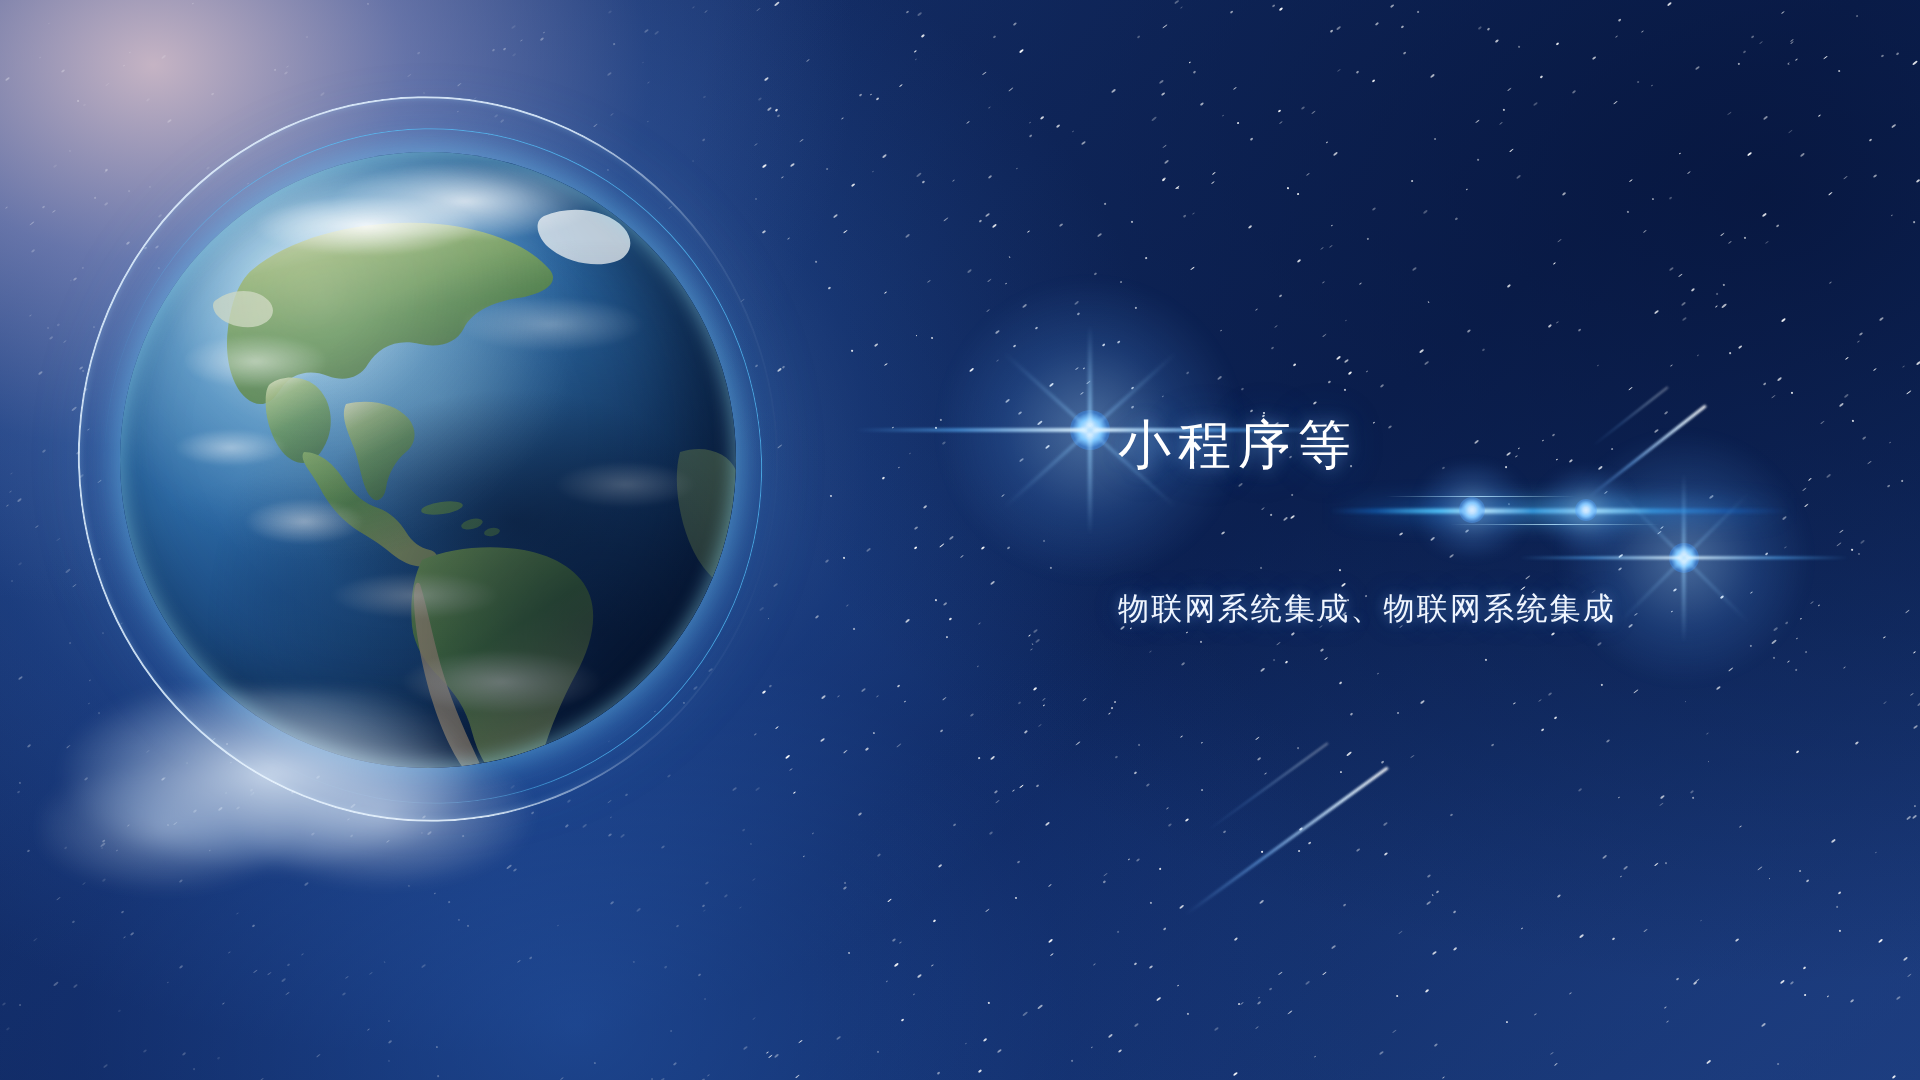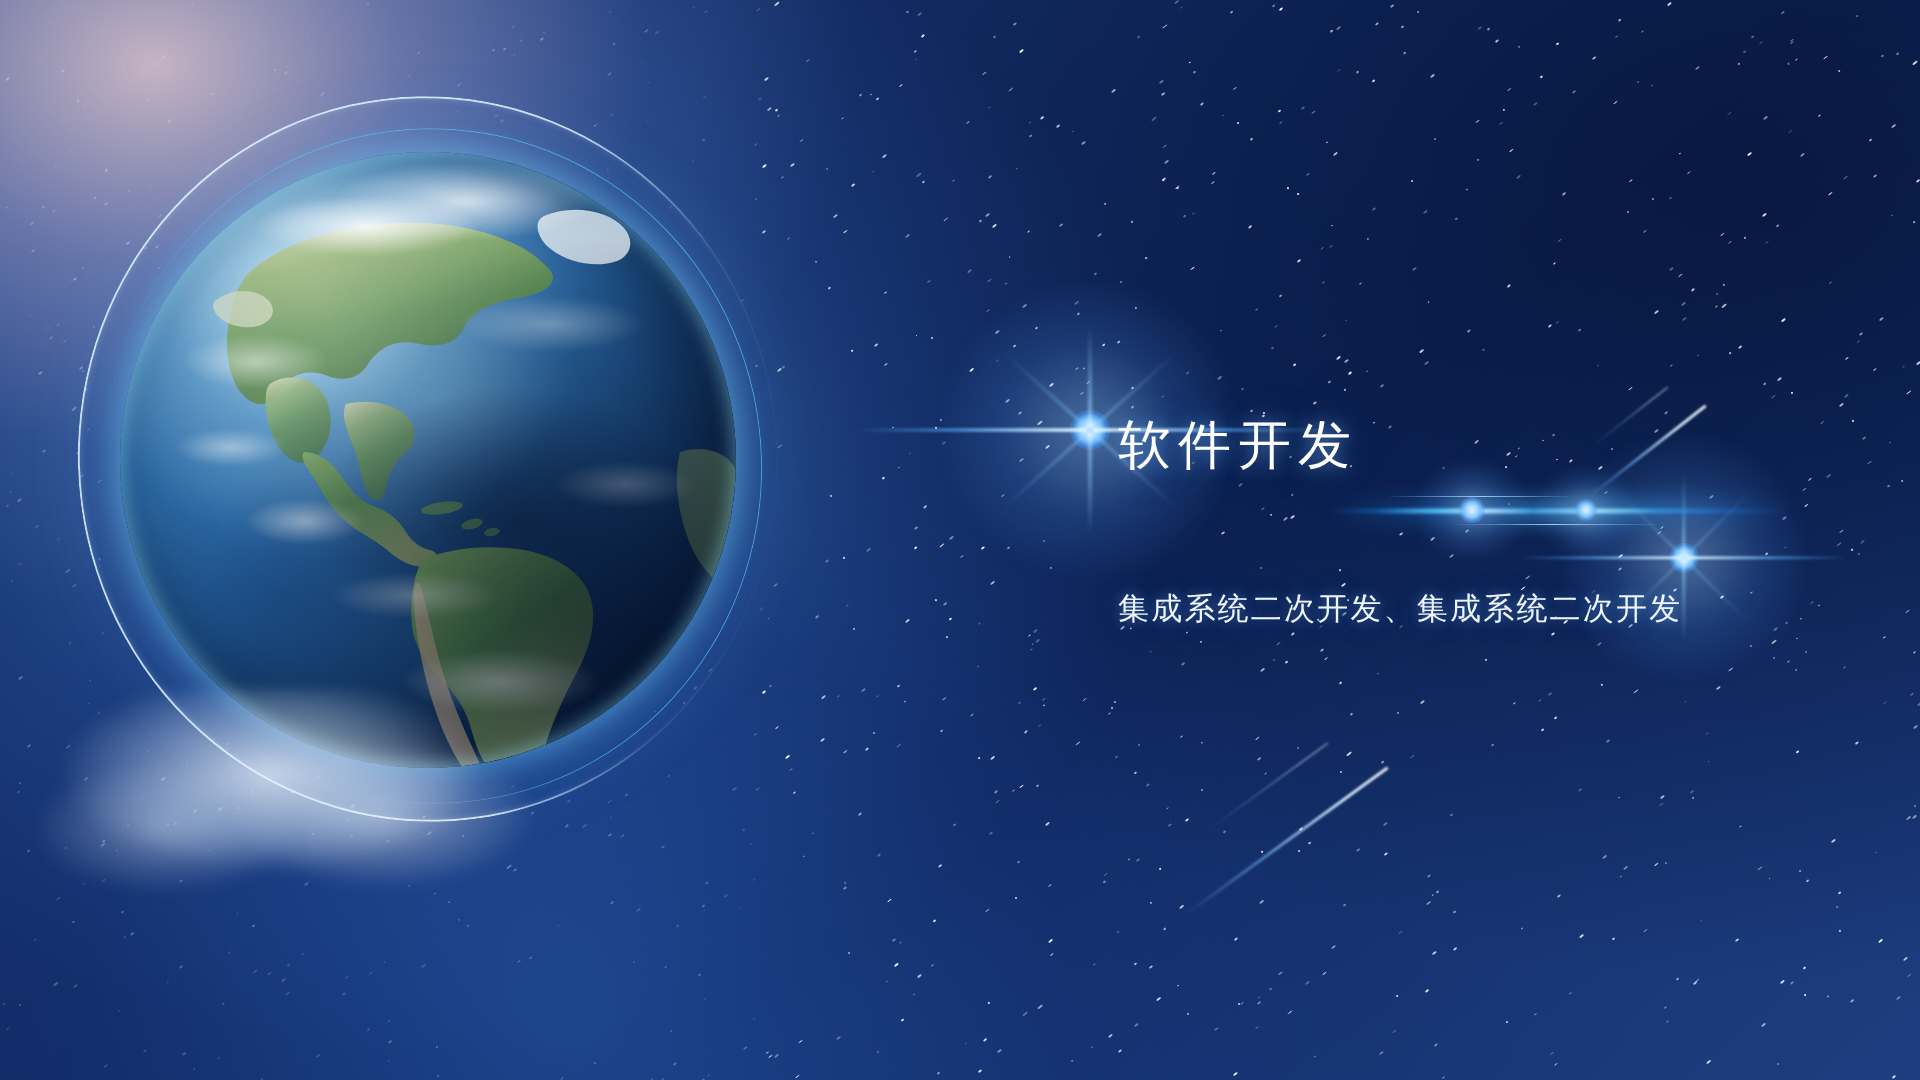--- a/index.html
+++ b/index.html
@@ -1310,17 +1310,17 @@
   <div class="flare" style="left:1470px;top:508px;width:4px;height:4px;">
     <div class="core" style="width:26px;height:26px;"></div>
     <div class="glow" style="width:130px;height:90px;"></div>
   </div>
   <div class="flare" style="left:1584px;top:508px;width:4px;height:4px;">
     <div class="core" style="width:22px;height:22px;"></div>
     <div class="glow" style="width:110px;height:80px;"></div>
   </div>
 
   <div class="text-block">
-    <h1 class="headline">软件开发</h1>
-    <p class="subline" id="sub-2">集成系统二次开发、集成系统二次开发</p>
+    <h1 class="headline">小程序等</h1>
+    <p class="subline" id="sub-2">物联网系统集成、物联网系统集成</p>
   </div>
 
 </div>
 
 </body></html>

